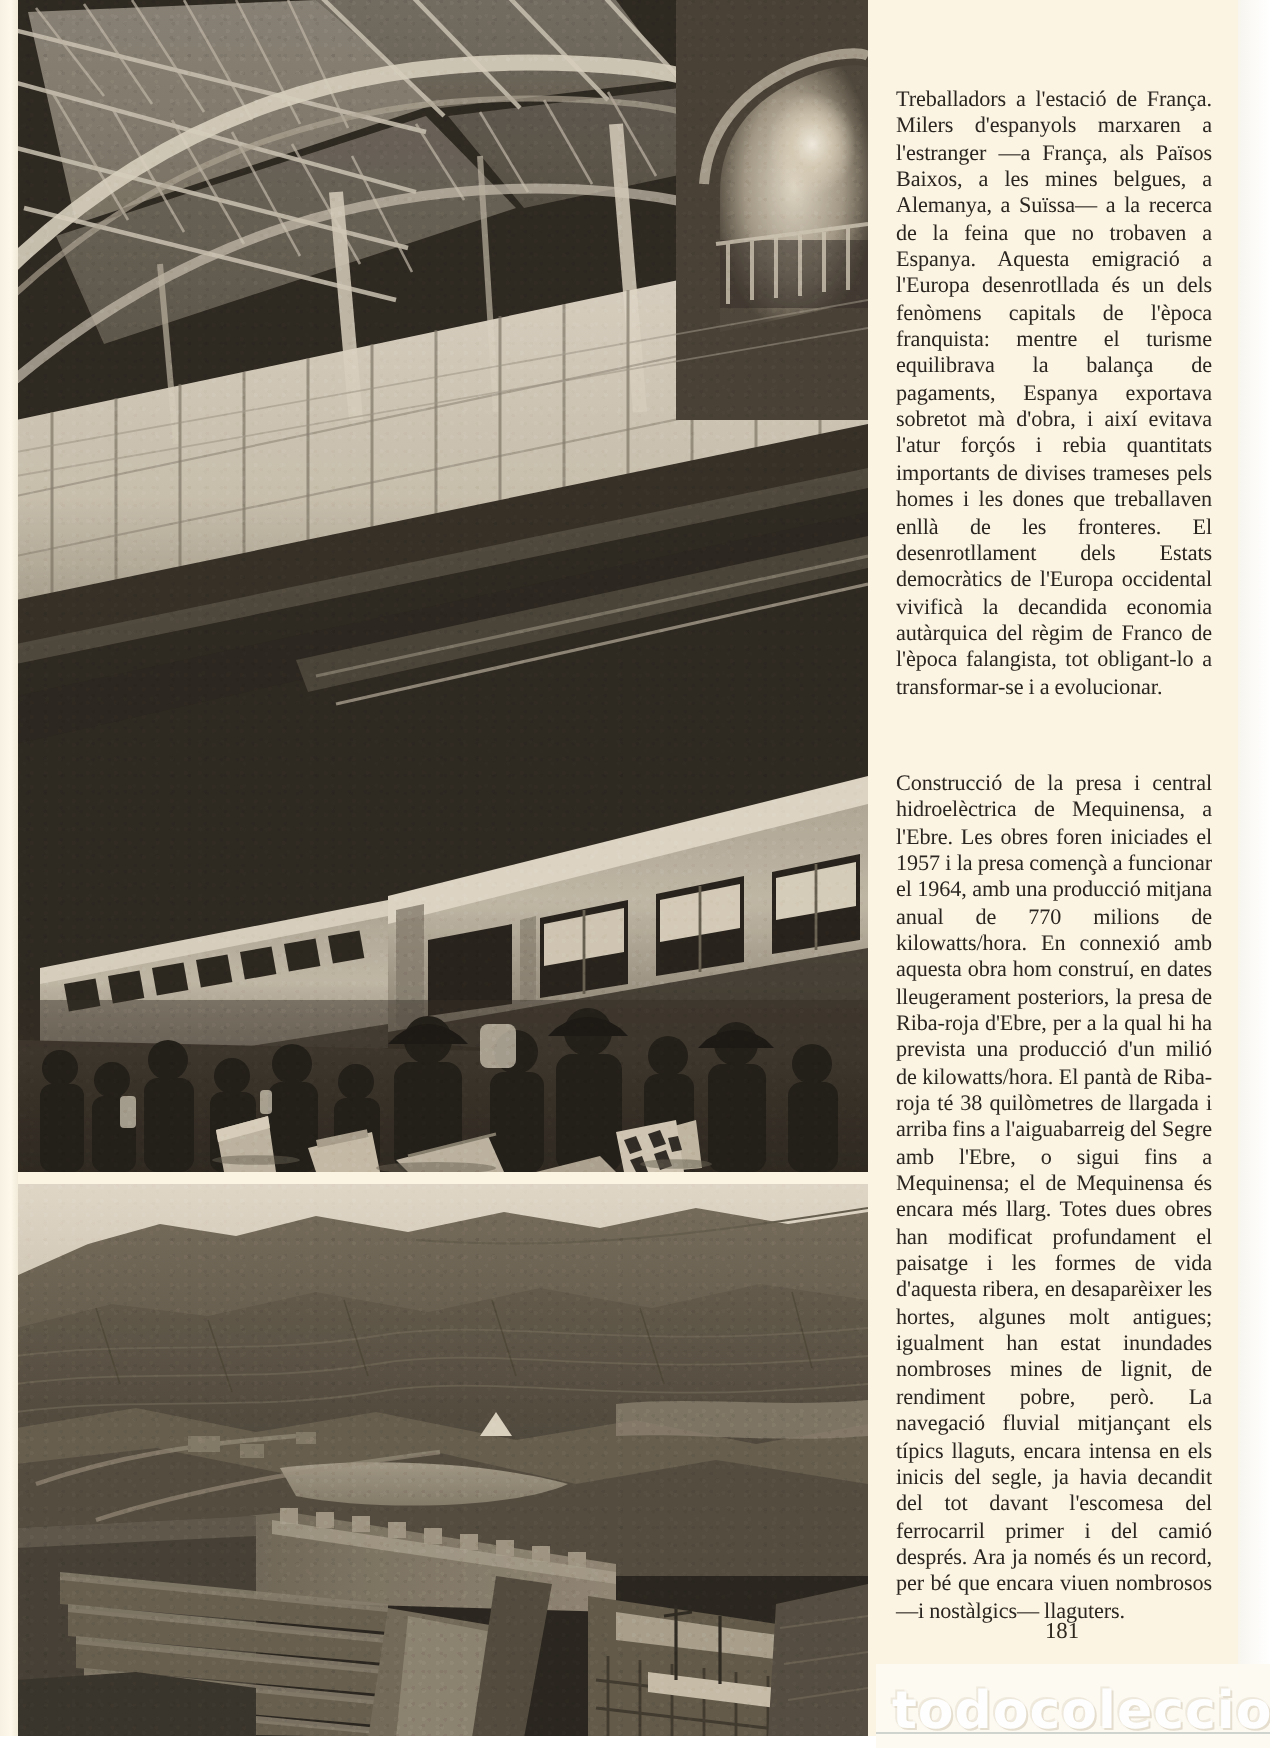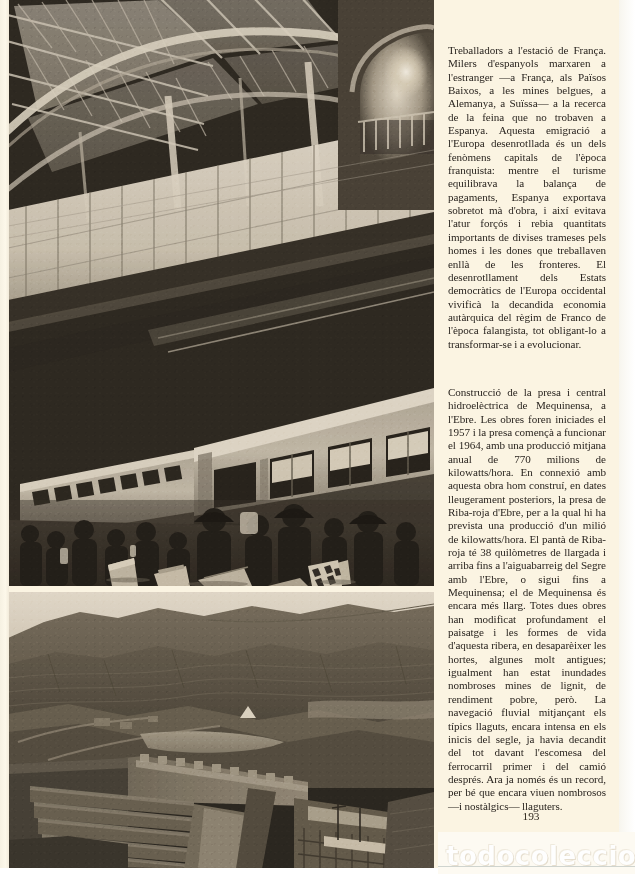--- a/index.html
+++ b/index.html
@@ -582,19 +582,19 @@
 
   <div class="scan-edge-left"></div>
   <div class="scan-edge-right"></div>
   <div class="scan-edge-bottom"></div>
 
   <div id="text-column">
     <p class="body-par">Treballadors a l'estació de França. Milers d'espanyols marxaren a l'estranger —a França, als Països Baixos, a les mines belgues, a Alemanya, a Suïssa— a la recerca de la feina que no trobaven a Espanya. Aquesta emigració a l'Europa desenrotllada és un dels fenòmens capitals de l'època franquista: mentre el turisme equilibrava la balança de pagaments, Espanya exportava sobretot mà d'obra, i així evitava l'atur forçós i rebia quantitats importants de divises trameses pels homes i les dones que treballaven enllà de les fronteres. El desenrotllament dels Estats democràtics de l'Europa occidental vivificà la decandida economia autàrquica del règim de Franco de l'època falangista, tot obligant-lo a transformar-se i a evolucionar.</p>
     <p class="body-par">Construcció de la presa i central hidroelèctrica de Mequinensa, a l'Ebre. Les obres foren iniciades el 1957 i la presa començà a funcionar el 1964, amb una producció mitjana anual de 770 milions de kilowatts/hora. En connexió amb aquesta obra hom construí, en dates lleugerament posteriors, la presa de Riba-roja d'Ebre, per a la qual hi ha prevista una producció d'un milió de kilowatts/hora. El pantà de Riba-roja té 38 quilòmetres de llargada i arriba fins a l'aiguabarreig del Segre amb l'Ebre, o sigui fins a Mequinensa; el de Mequinensa és encara més llarg. Totes dues obres han modificat profundament el paisatge i les formes de vida d'aquesta ribera, en desaparèixer les hortes, algunes molt antigues; igualment han estat inundades nombroses mines de lignit, de rendiment pobre, però. La navegació fluvial mitjançant els típics llaguts, encara intensa en els inicis del segle, ja havia decandit del tot davant l'escomesa del ferrocarril primer i del camió després. Ara ja només és un record, per bé que encara viuen nombrosos —i nostàlgics— llaguters.</p>
   </div>
 
-  <div id="page-number">193</div>
+  <div id="page-number">181</div>
 
   <div id="watermark-bg"></div>
   <div id="watermark">todocoleccion</div>
   <div id="watermark-rule"></div>
 
 </div>
 
 </body></html>

